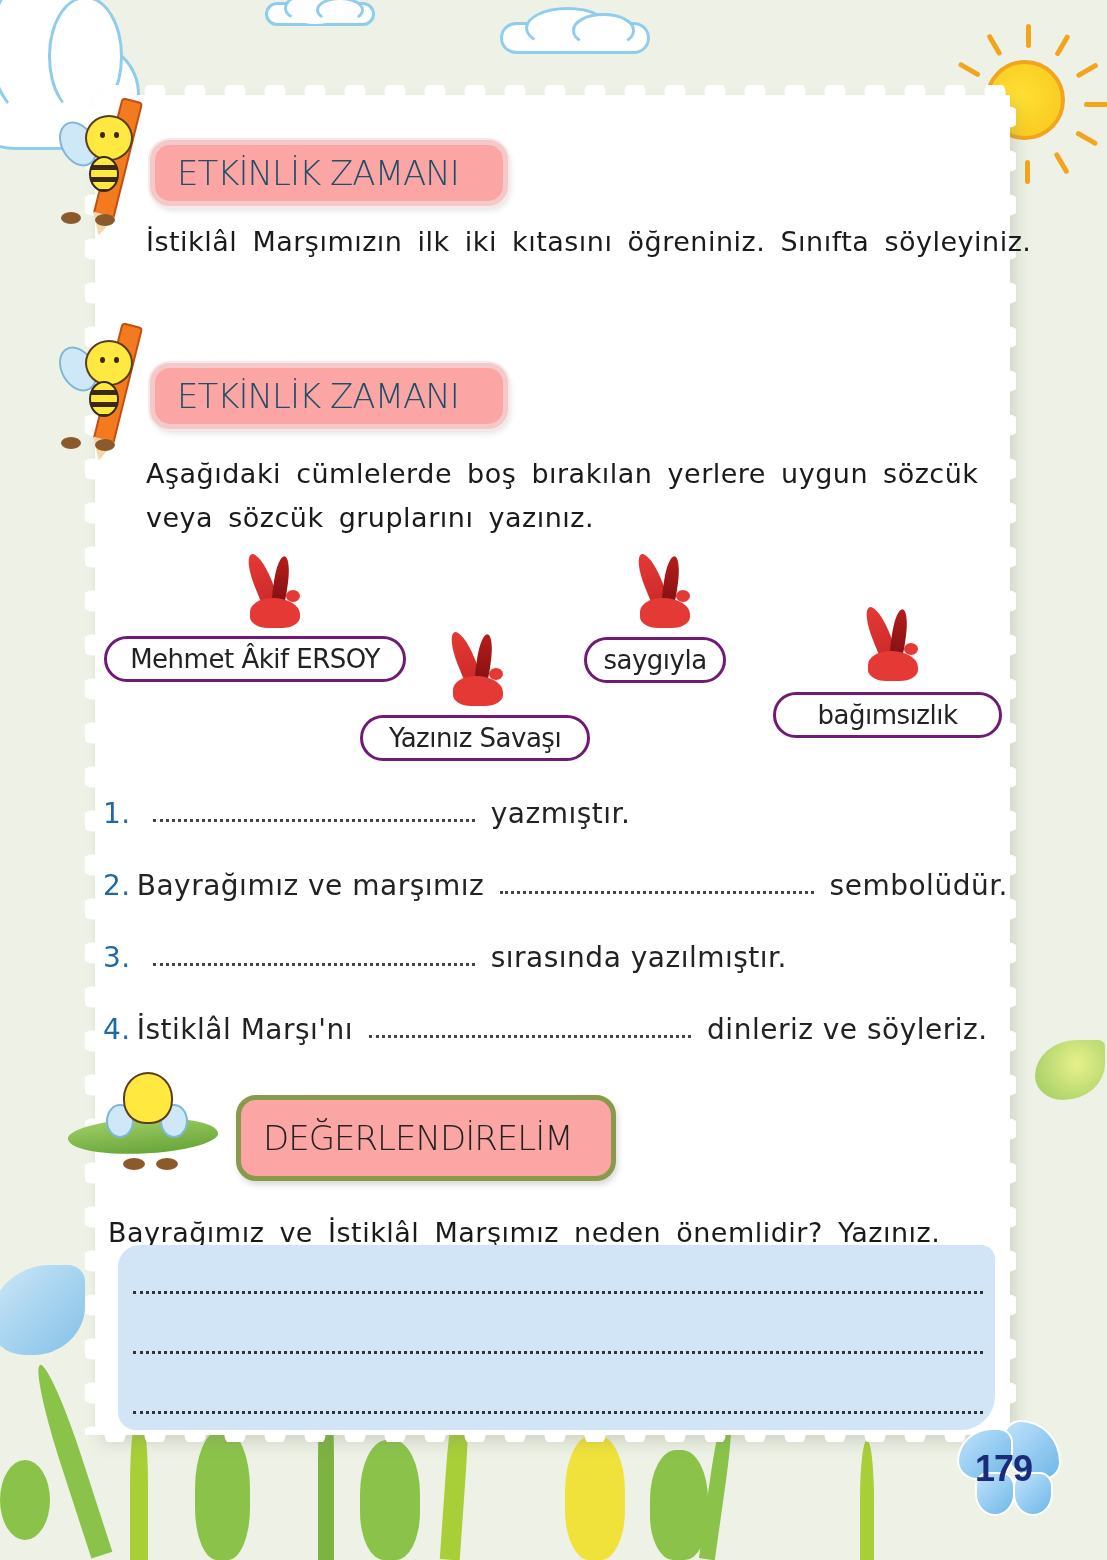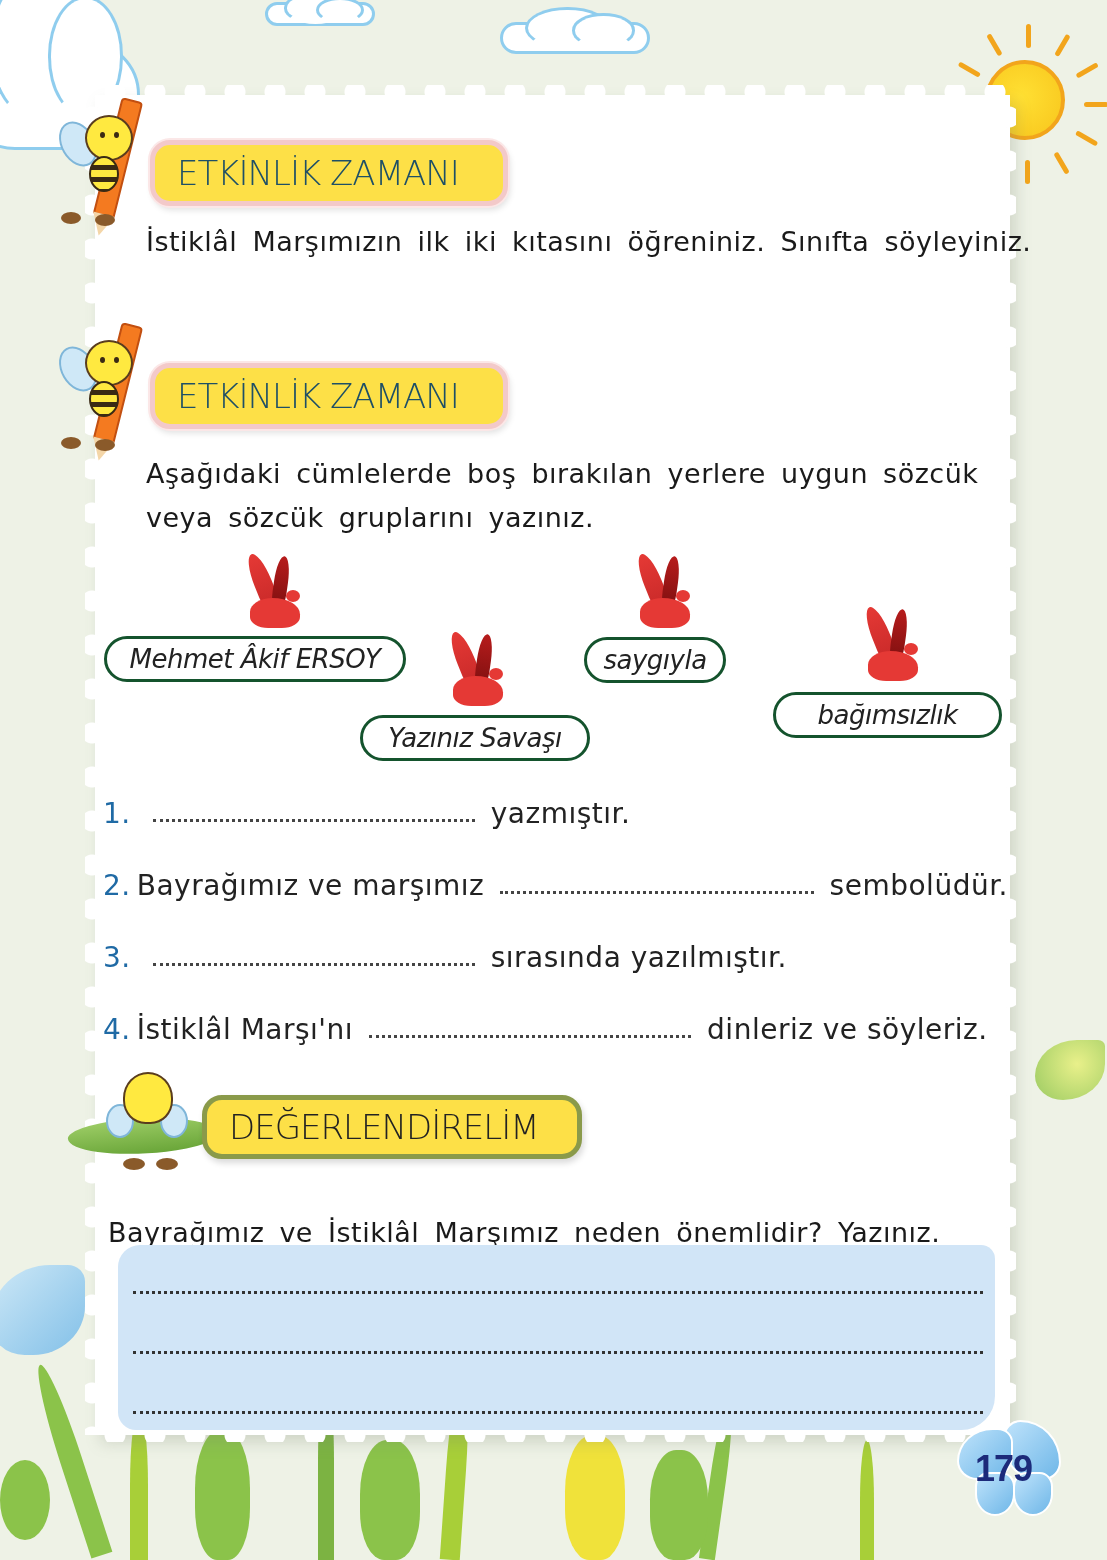--- a/index.html
+++ b/index.html
@@ -47,38 +47,38 @@
   .bee .body { position: absolute; left: 34px; top: 66px; width: 30px; height: 36px; border-radius: 50%;
                background: repeating-linear-gradient(180deg, #ffe940 0 7px, #3a2a14 7px 12px); border: 2px solid #3a2a14; }
   .bee .pencil { position: absolute; left: 52px; top: 8px; width: 22px; height: 120px; background: #f47a20; border: 2px solid #c24f10; border-radius: 4px 4px 2px 2px; transform: rotate(14deg); }
   .bee .pencil::after { content: ""; position: absolute; left: -2px; bottom: -22px; border-left: 11px solid transparent; border-right: 11px solid transparent; border-top: 22px solid #f4d6a8; }
   .bee .eye { position: absolute; width: 5px; height: 6px; background: #3a2a14; border-radius: 50%; }
   .bee .foot { position: absolute; width: 20px; height: 12px; background: #8a5a2a; border-radius: 50%; }
 
   .section-heading {
     position: absolute; height: 66px; padding: 0 22px;
     border: 5px solid #f3c9c9; border-radius: 20px;
-    background: #fde047;
+    background: #fca5a5;
     box-shadow: 0 0 0 2px #fbe7e7, 2px 4px 6px rgba(0,0,0,0.12);
     display: flex; align-items: center;
     font-family: "DejaVu Sans", sans-serif; font-size: 34px; font-weight: 300;
     color: #1e4f66; letter-spacing: -1px;
   }
   .section-heading.green {
     border-color: #8a9a4a; box-shadow: 2px 4px 6px rgba(0,0,0,0.15); color: #222;
   }
 
   .instruction {
     position: absolute; font-size: 27px; line-height: 44px; color: #1a1a1a; letter-spacing: 0.5px; word-spacing: 6px;
   }
 
   .word-chip {
-    position: absolute; height: 46px; border: 3px solid #14532d; border-radius: 23px; background: #fff;
+    position: absolute; height: 46px; border: 3px solid #701a75; border-radius: 23px; background: #fff;
     display: flex; align-items: center; justify-content: center;
-    font-size: 26px; color: #222; padding: 0 8px; white-space: nowrap; letter-spacing: -0.5px; font-style: italic;
+    font-size: 26px; color: #222; padding: 0 8px; white-space: nowrap; letter-spacing: -0.5px;
   }
   .dove { position: absolute; width: 56px; height: 90px; }
   .dove .wing1 { position: absolute; left: 4px; top: 0; width: 18px; height: 62px; background: linear-gradient(#e53935, #c62828); border-radius: 50% 50% 30% 30%; transform: rotate(-22deg); }
   .dove .wing2 { position: absolute; left: 24px; top: 4px; width: 14px; height: 52px; background: linear-gradient(#b71c1c, #7f1010); border-radius: 50% 50% 30% 30%; transform: rotate(8deg); }
   .dove .bodyd { position: absolute; left: 0; top: 46px; width: 50px; height: 30px; background: #e53935; border-radius: 50% 60% 40% 40%; }
   .dove .headd { position: absolute; left: 36px; top: 38px; width: 14px; height: 12px; background: #e53935; border-radius: 50%; }
 
   .sentence {
     position: absolute; left: 103px; height: 50px; width: 905px;
     display: flex; align-items: center; font-size: 28px; color: #222; letter-spacing: 0.5px; white-space: nowrap;
@@ -244,21 +244,21 @@
 </div>
 
 <div style="position:absolute;left:68px;top:1060px;width:150px;height:120px;">
   <div style="position:absolute;left:0;top:58px;width:150px;height:36px;background:linear-gradient(#9ccc65,#6aa639);border-radius:50% 90% 50% 90%;transform:rotate(-6deg);"></div>
   <div style="position:absolute;left:38px;top:44px;width:28px;height:34px;background:#cfe8f7;border:2px solid #7fb6d9;border-radius:50%;"></div>
   <div style="position:absolute;left:92px;top:44px;width:28px;height:34px;background:#cfe8f7;border:2px solid #7fb6d9;border-radius:50%;"></div>
   <div style="position:absolute;left:55px;top:12px;width:50px;height:52px;background:#ffe940;border:2px solid #5a3d1e;border-radius:50% 50% 45% 45%;"></div>
   <div style="position:absolute;left:55px;top:98px;width:22px;height:12px;background:#8a5a2a;border-radius:50%;"></div>
   <div style="position:absolute;left:88px;top:98px;width:22px;height:12px;background:#8a5a2a;border-radius:50%;"></div>
 </div>
-<div class="section-heading green" style="left:202px;top:1095px;width:380px;height:64px;text-align:center;">
+<div class="section-heading green" style="left:236px;top:1095px;width:380px;height:86px;text-align:center;">
   <span>DEĞERLENDİRELİM</span>
 </div>
 <div class="instruction" style="left:108px;top:1195px;margin-top:16px;">
   <span>Bayrağımız ve İstiklâl Marşımız neden önemlidir? Yazınız.</span>
 </div>
 
 <div class="answer-box">
   <div class="answer-line" style="top:46px;"></div>
   <div class="answer-line" style="top:106px;"></div>
   <div class="answer-line" style="top:166px;"></div>

